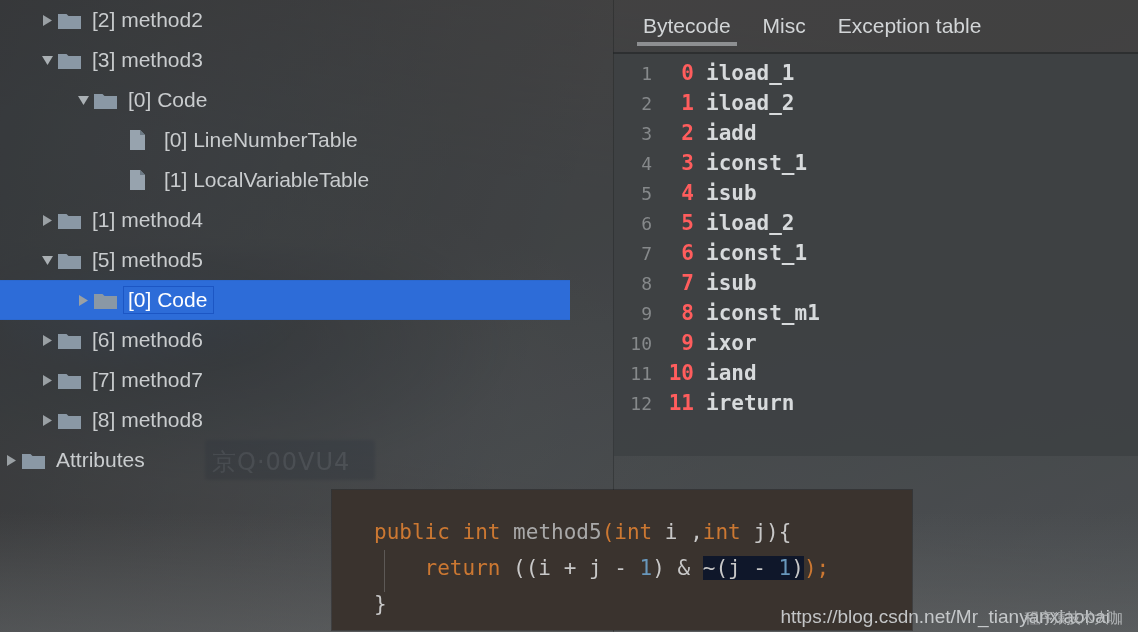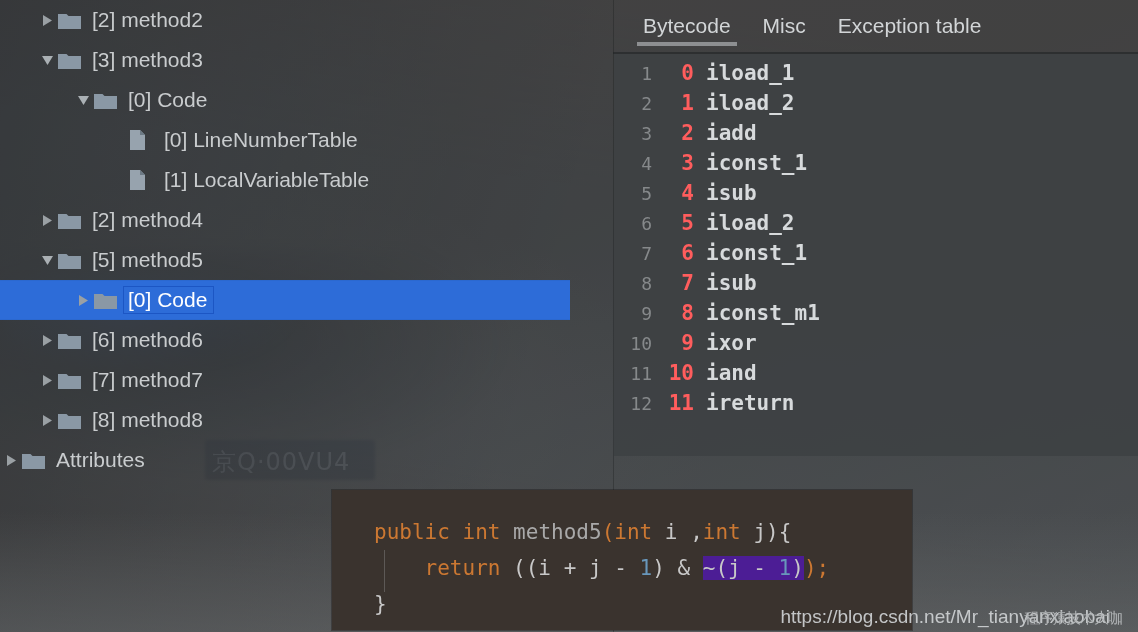--- a/index.html
+++ b/index.html
@@ -121,21 +121,21 @@
     font-size:21px;
     padding:24px 0 0 42px;
     box-sizing:border-box;
     overflow:hidden;
   }
   .code-line{height:36px;line-height:36px;white-space:pre;color:#c8c8c8;}
   .k{color:#cc7832;}
   .m{color:#a9a9a9;}
   .num{color:#6897bb;}
   .p{color:#c8c8c8;}
-  .hl{background:#4c1d95;}
+  .hl{background:#0f172a;}
   .indent-guide{
     position:absolute;left:52px;top:60px;width:1px;height:42px;background:rgba(160,160,160,.35);
   }
 
   
   .wm{
     position:absolute;right:0;bottom:4px;
     font-size:19px;color:#cfd2d4;opacity:.92;white-space:nowrap;
     font-family:"Liberation Sans",sans-serif;
     padding-right:16px;
@@ -233,21 +233,21 @@
           <div class="arrow">
             <svg width="11" height="13" viewBox="0 0 11 13">
               <path d="M1 1 L10 6.5 L1 12 Z" fill="#9aa0a4"></path>
             </svg>
           </div>
           <div class="ficon">
             <svg width="24" height="19" viewBox="0 0 24 19">
               <path d="M0 3 L0 18 L23 18 L23 5 L10.5 5 L8.5 3 Z" fill="#8a98a5"></path>
             </svg>
           </div>
-          <span class="label">[2] method4</span>
+          <span class="label">[1] method4</span>
         </div>
         <div class="row">
           <div style="flex: 0 0 36px; height: 1px;"></div>
           <div class="arrow">
             <svg width="13" height="11" viewBox="0 0 13 11">
               <path d="M1 1 L12 1 L6.5 10 Z" fill="#aab0b4"></path>
             </svg>
           </div>
           <div class="ficon">
             <svg width="24" height="19" viewBox="0 0 24 19">

